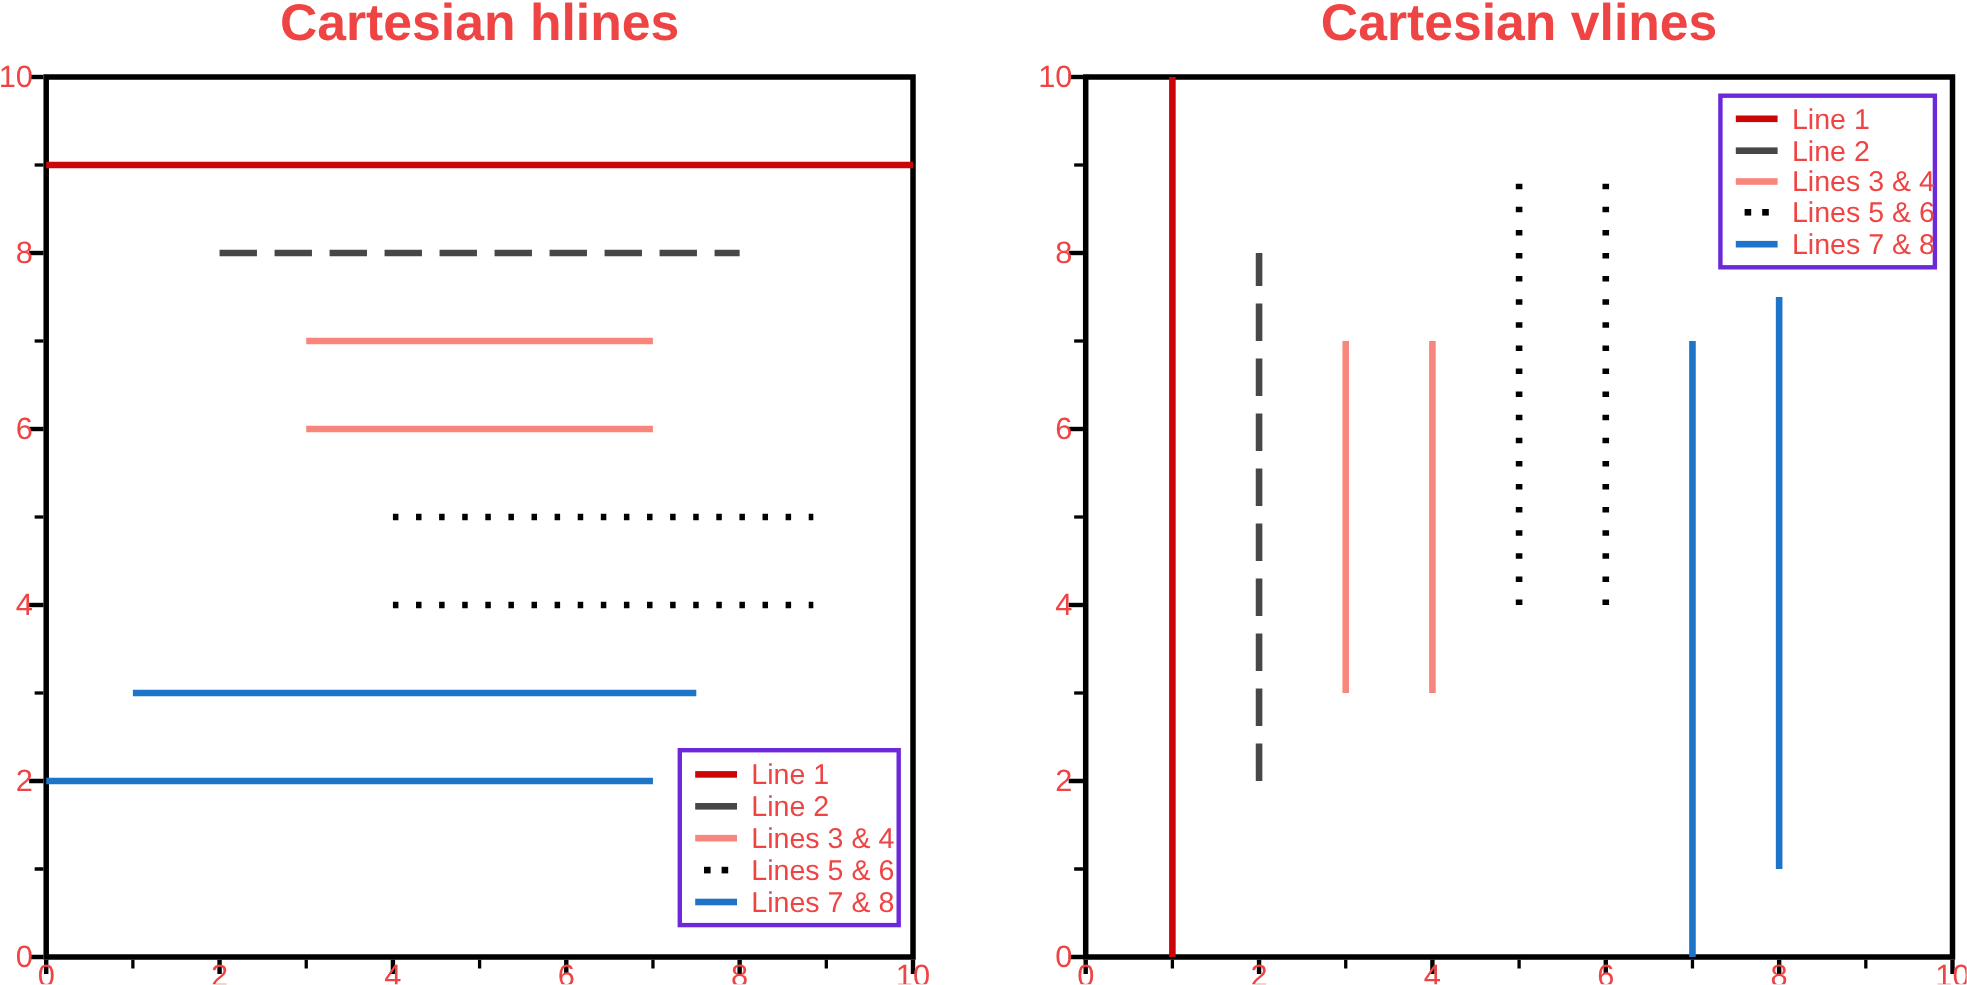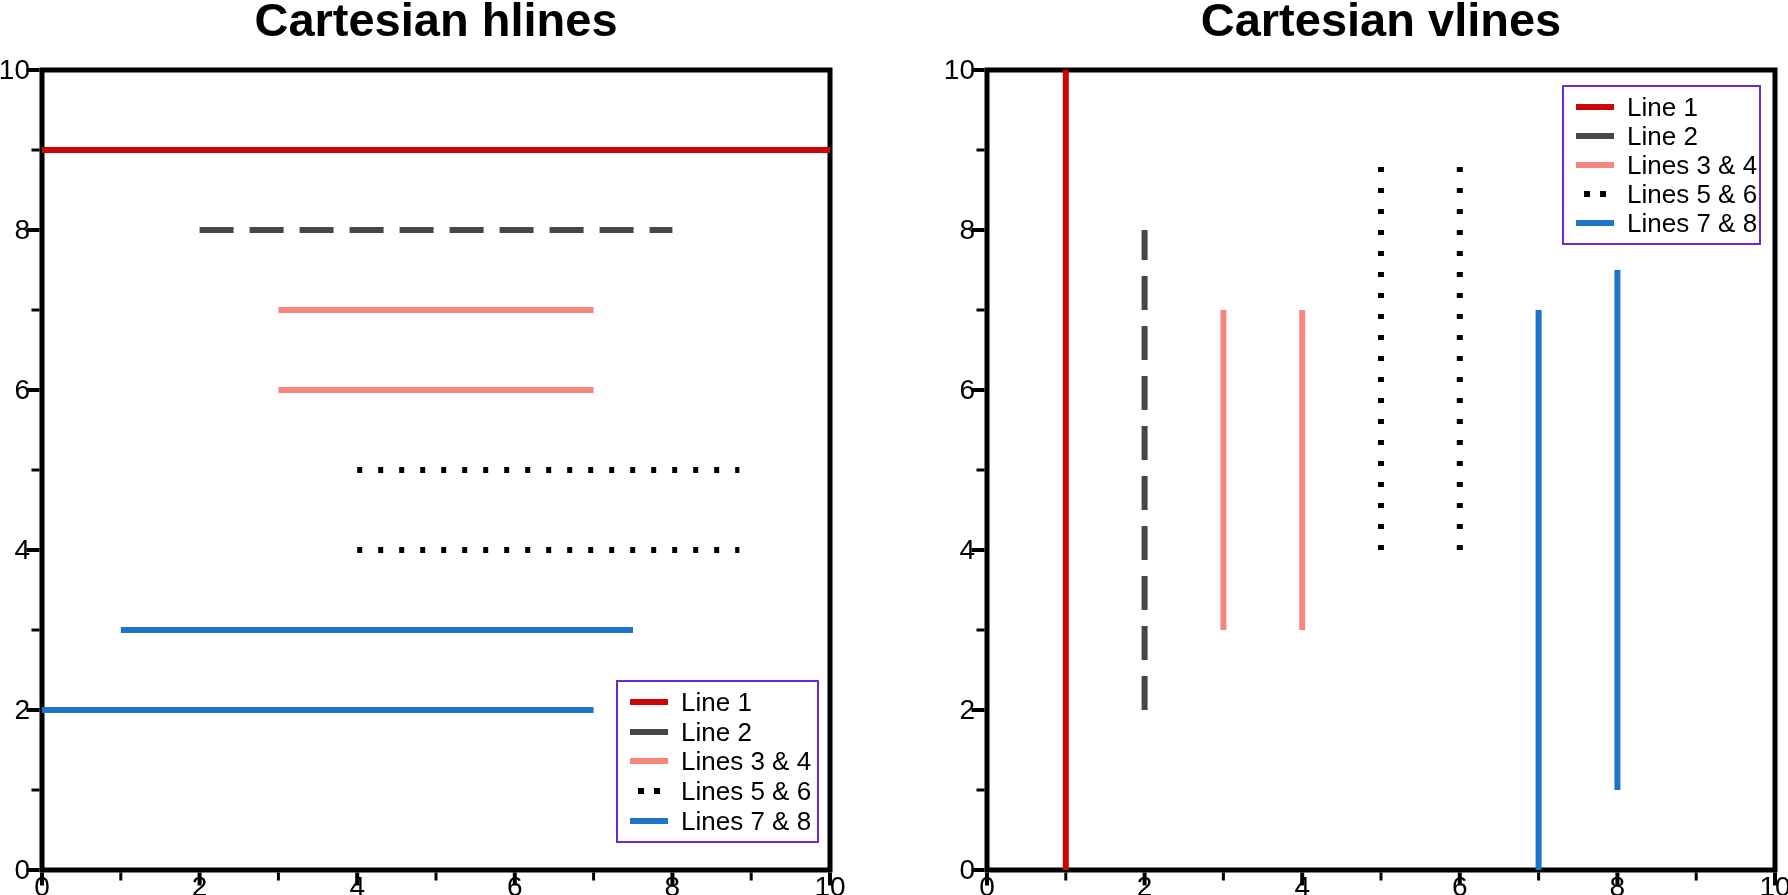--- a/index.html
+++ b/index.html
@@ -1,34 +1,34 @@
 <!DOCTYPE html>
 <html><head>
 <meta charset="utf-8">
 <style>
   html,body{margin:0;padding:0;background:#ffffff;}
   .figure{
     position:relative;width:1788px;height:895px;background:#ffffff;
-    font-family:"Liberation Sans",sans-serif;color:#000000;overflow:hidden;
+    font-family:"Liberation Sans",sans-serif;color:#ef4444;overflow:hidden;
   }
   .plot-title{
     position:absolute;top:-8px;margin:0;font-size:47px;font-weight:bold;
     transform:translateX(-50%);white-space:nowrap;letter-spacing:0px;
   }
   #title0{left:436px;}
   #title1{left:1381px;}
   .axes-svg{position:absolute;overflow:visible;}
   #svg0{left:42px;top:70px;}
   #svg1{left:987px;top:70px;}
   .ticklabels{position:absolute;left:0;top:0;width:0;height:0;}
   .tick-label{position:absolute;font-size:28px;line-height:28px;}
   .x-label{transform:translateX(-50%);}
   .y-label{transform:translateY(-50%);text-align:right;width:120px;}
   .legend{
-    position:absolute;background:#ffffff;border:2px solid #6d28d9;box-sizing:border-box;
+    position:absolute;background:#ffffff;border:4px solid #6d28d9;box-sizing:border-box;
     padding:5px 10px 5px 12px;display:flex;flex-direction:column;justify-content:space-around;
   }
   #lg0{left:616px;top:680px;width:203px;height:163px;}
   #lg1{left:1562px;top:85px;width:199px;height:160px;}
   .legend-row{display:flex;align-items:center;gap:13px;height:29px;}
   .legend-handle{width:38px;flex:0 0 38px;display:flex;align-items:center;justify-content:center;gap:10px;}
   .lh-bar{width:38px;height:6px;}
   .lh-dot{width:6px;height:6px;flex:0 0 6px;}
   .legend-label{font-size:26px;line-height:26px;white-space:nowrap;}
 </style>

